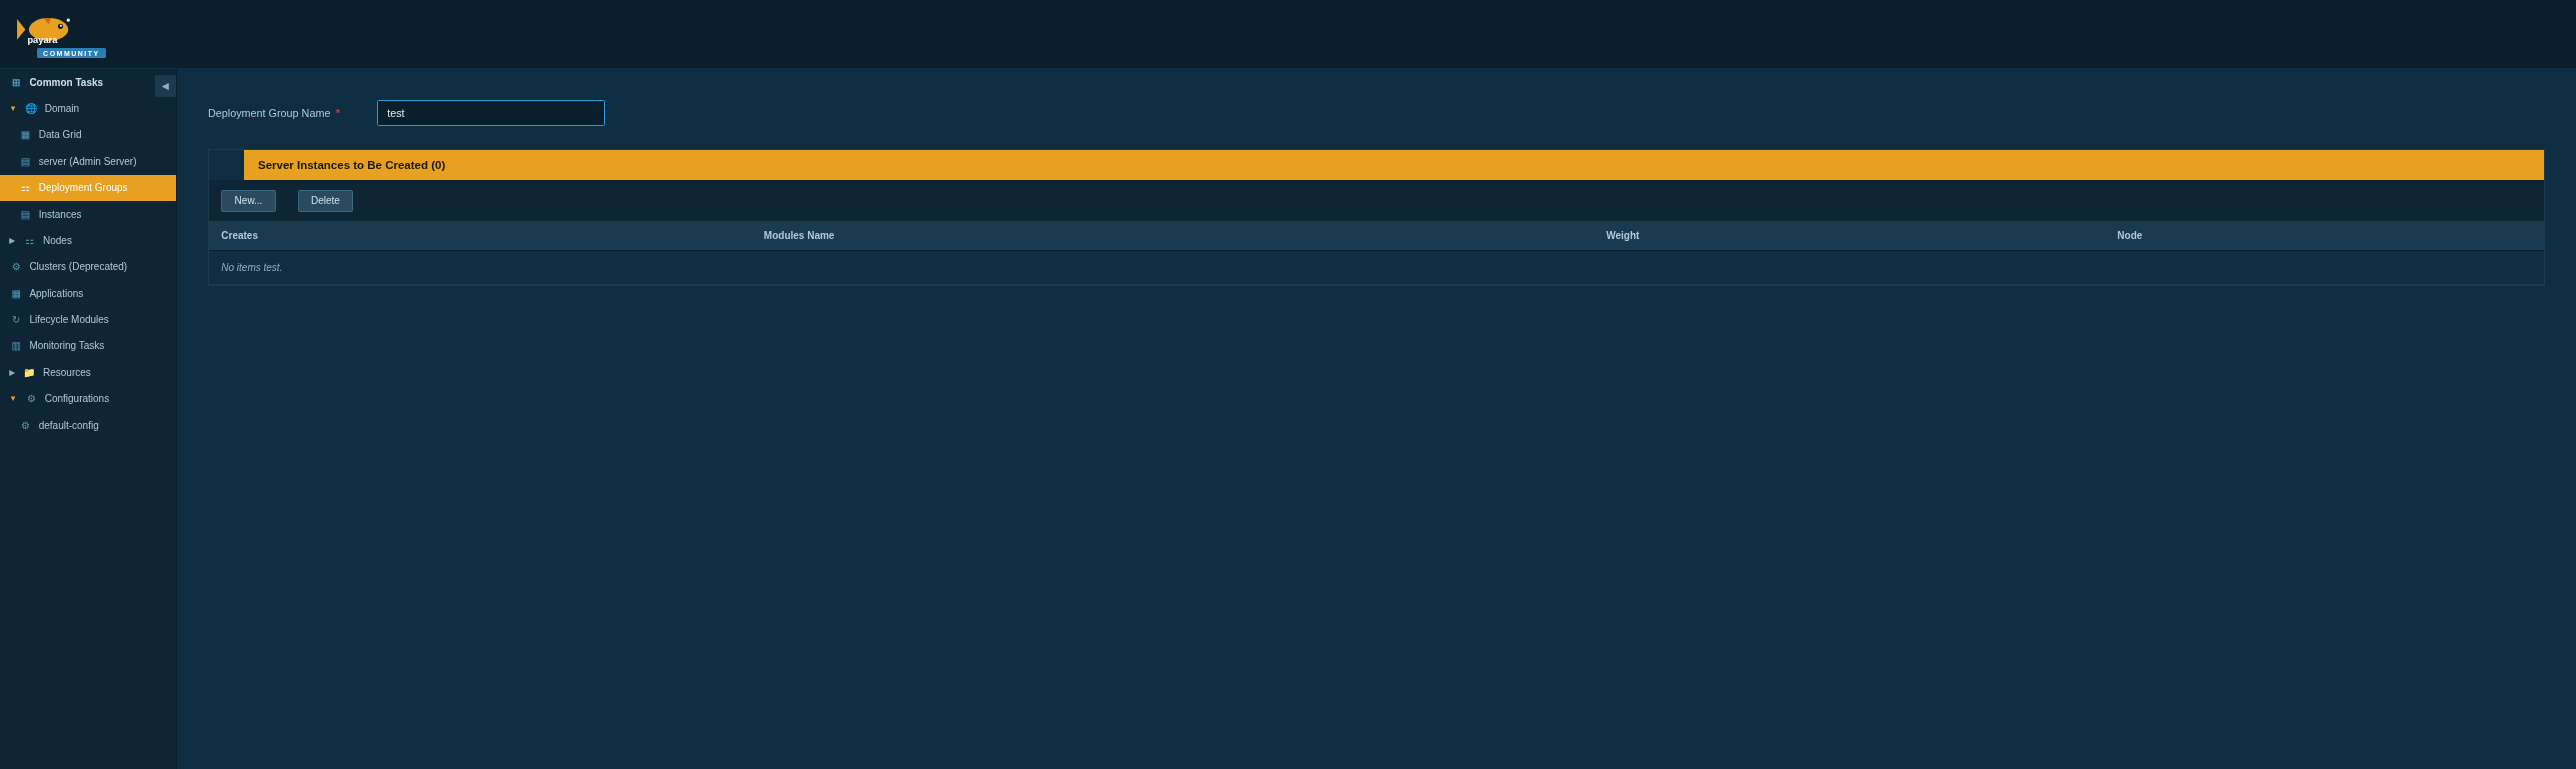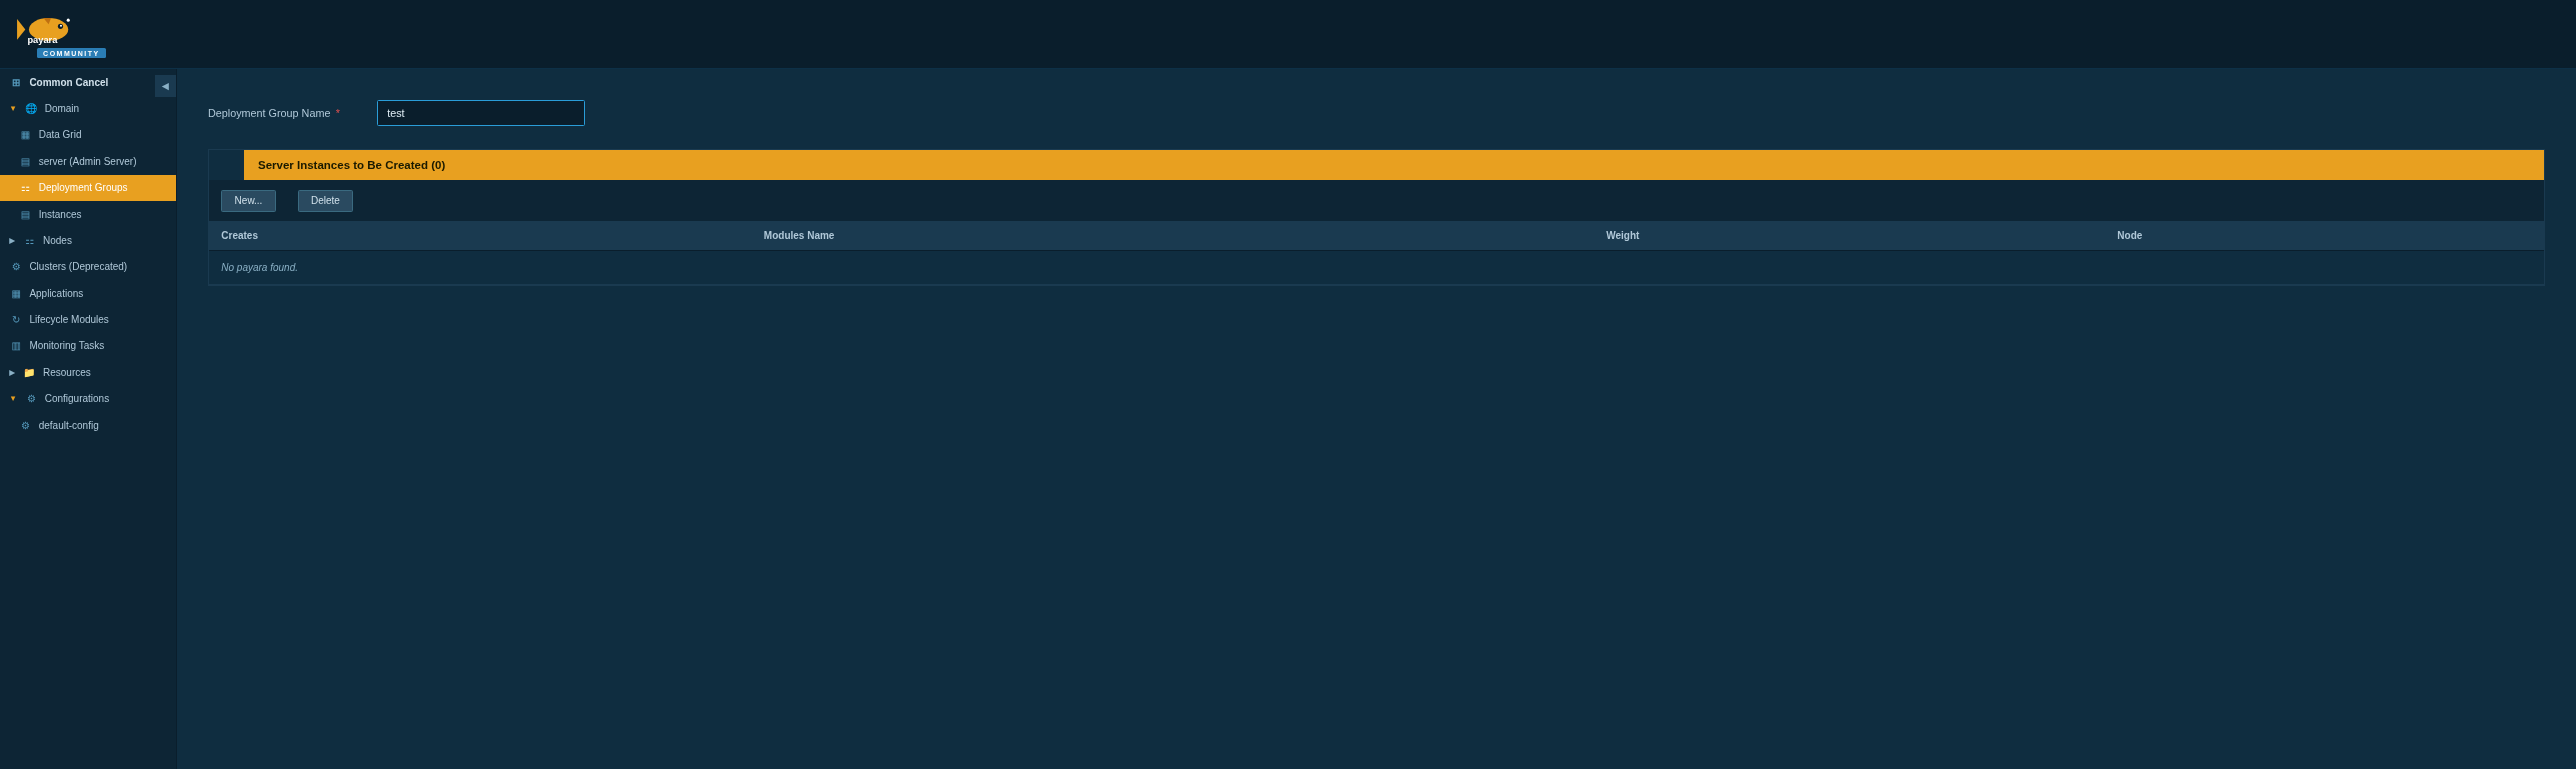--- a/index.html
+++ b/index.html
@@ -171,21 +171,21 @@
     .required-star {
       color: #e05050;
       margin-left: 2.3px;
     }
     .form-input {
       background-color: #0a1e2c;
       border: 1.5px solid #2a9dd8;
       color: #e0edf5;
       font-size: 10.8px;
       padding: 6.2px 9.2px;
-      width: 208px;
+      width: 228px;
       outline: none;
       border-radius: 1.5px;
     }
 
     
     .table-section {
       background-color: #0f2d40;
       border: 0.8px solid #1a3a50;
     }
     .table-header-bar {
@@ -261,21 +261,21 @@
   </div>
 </div>
 
 <div class="main-layout">
 
   <div class="sidebar">
     <button class="sidebar-collapse-btn">◀</button>
 
     <div class="sidebar-item section-header">
       <span class="sidebar-icon icon-grid">⊞</span>
-      <span>Common Cancel</span>
+      <span>Common Tasks</span>
     </div>
 
     <div class="sidebar-item">
       <span class="tree-arrow open">▼</span>
       <span class="sidebar-icon">🌐</span>
       <span>Domain</span>
     </div>
 
     <div class="sidebar-item indent-1">
       <span class="sidebar-icon" style="color:#5599bb;">▦</span>
@@ -366,21 +366,21 @@
         <thead>
           <tr>
             <th><span>Creates</span></th>
             <th><span>Modules Name</span></th>
             <th><span>Weight</span></th>
             <th><span>Node</span></th>
           </tr>
         </thead>
         <tbody>
           <tr>
-            <td colspan="4" class="no-items">No payara found.</td>
+            <td colspan="4" class="no-items">No items test.</td>
           </tr>
         </tbody>
       </table>
 
     </div>
 
   </div>
 </div>
 
 

